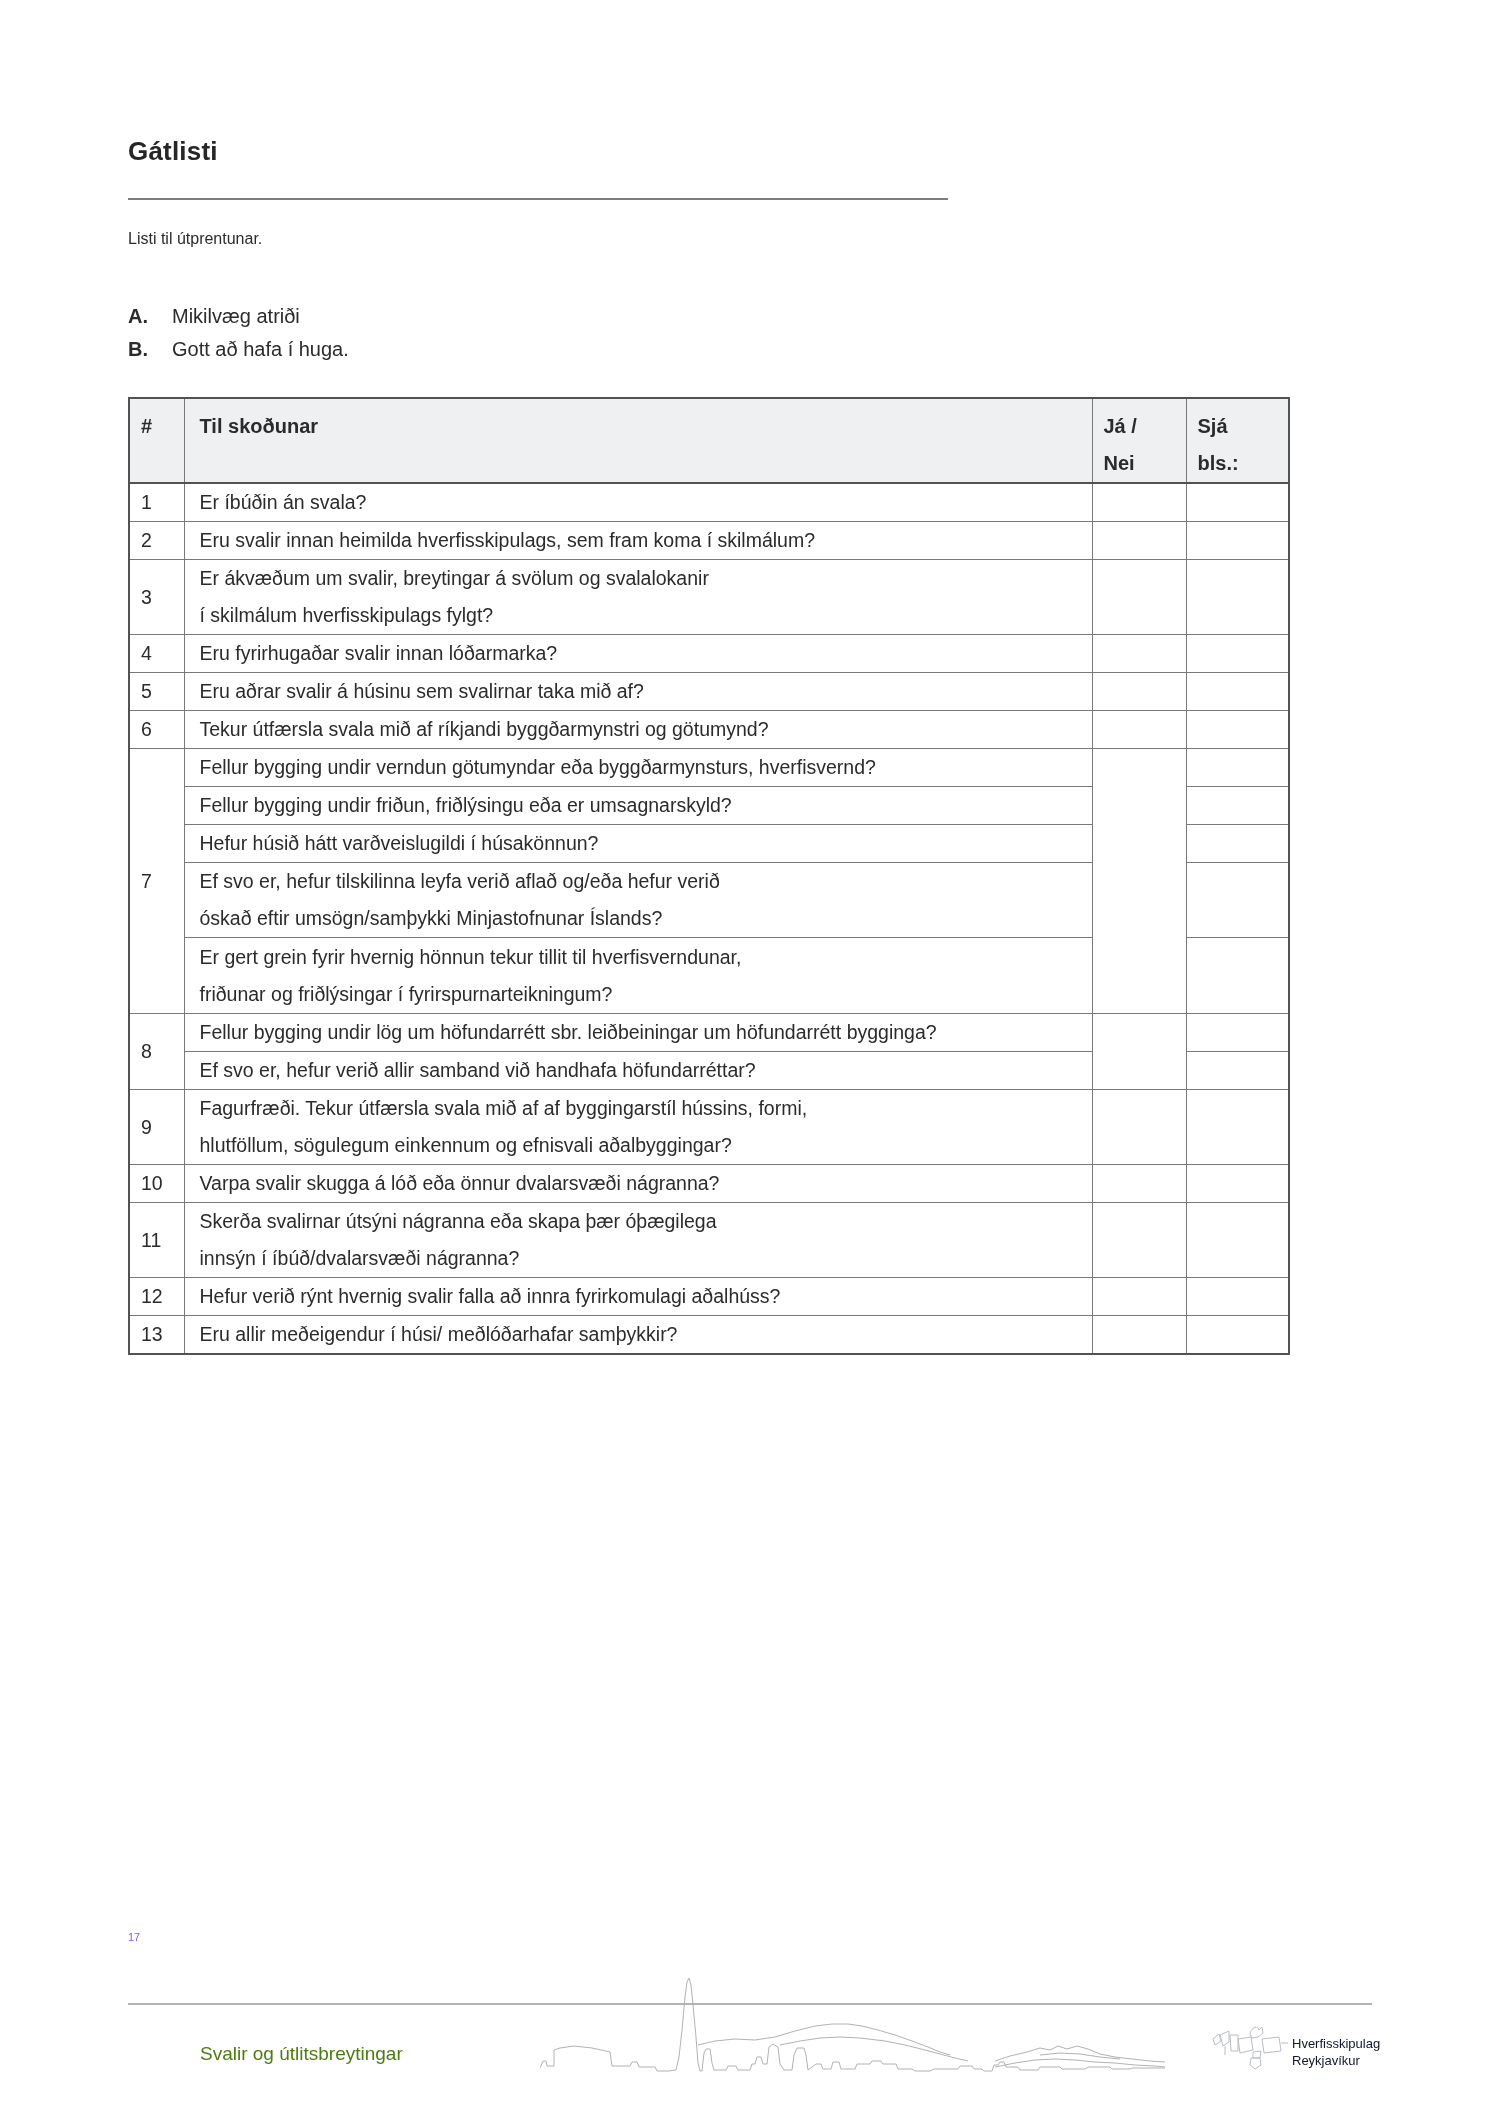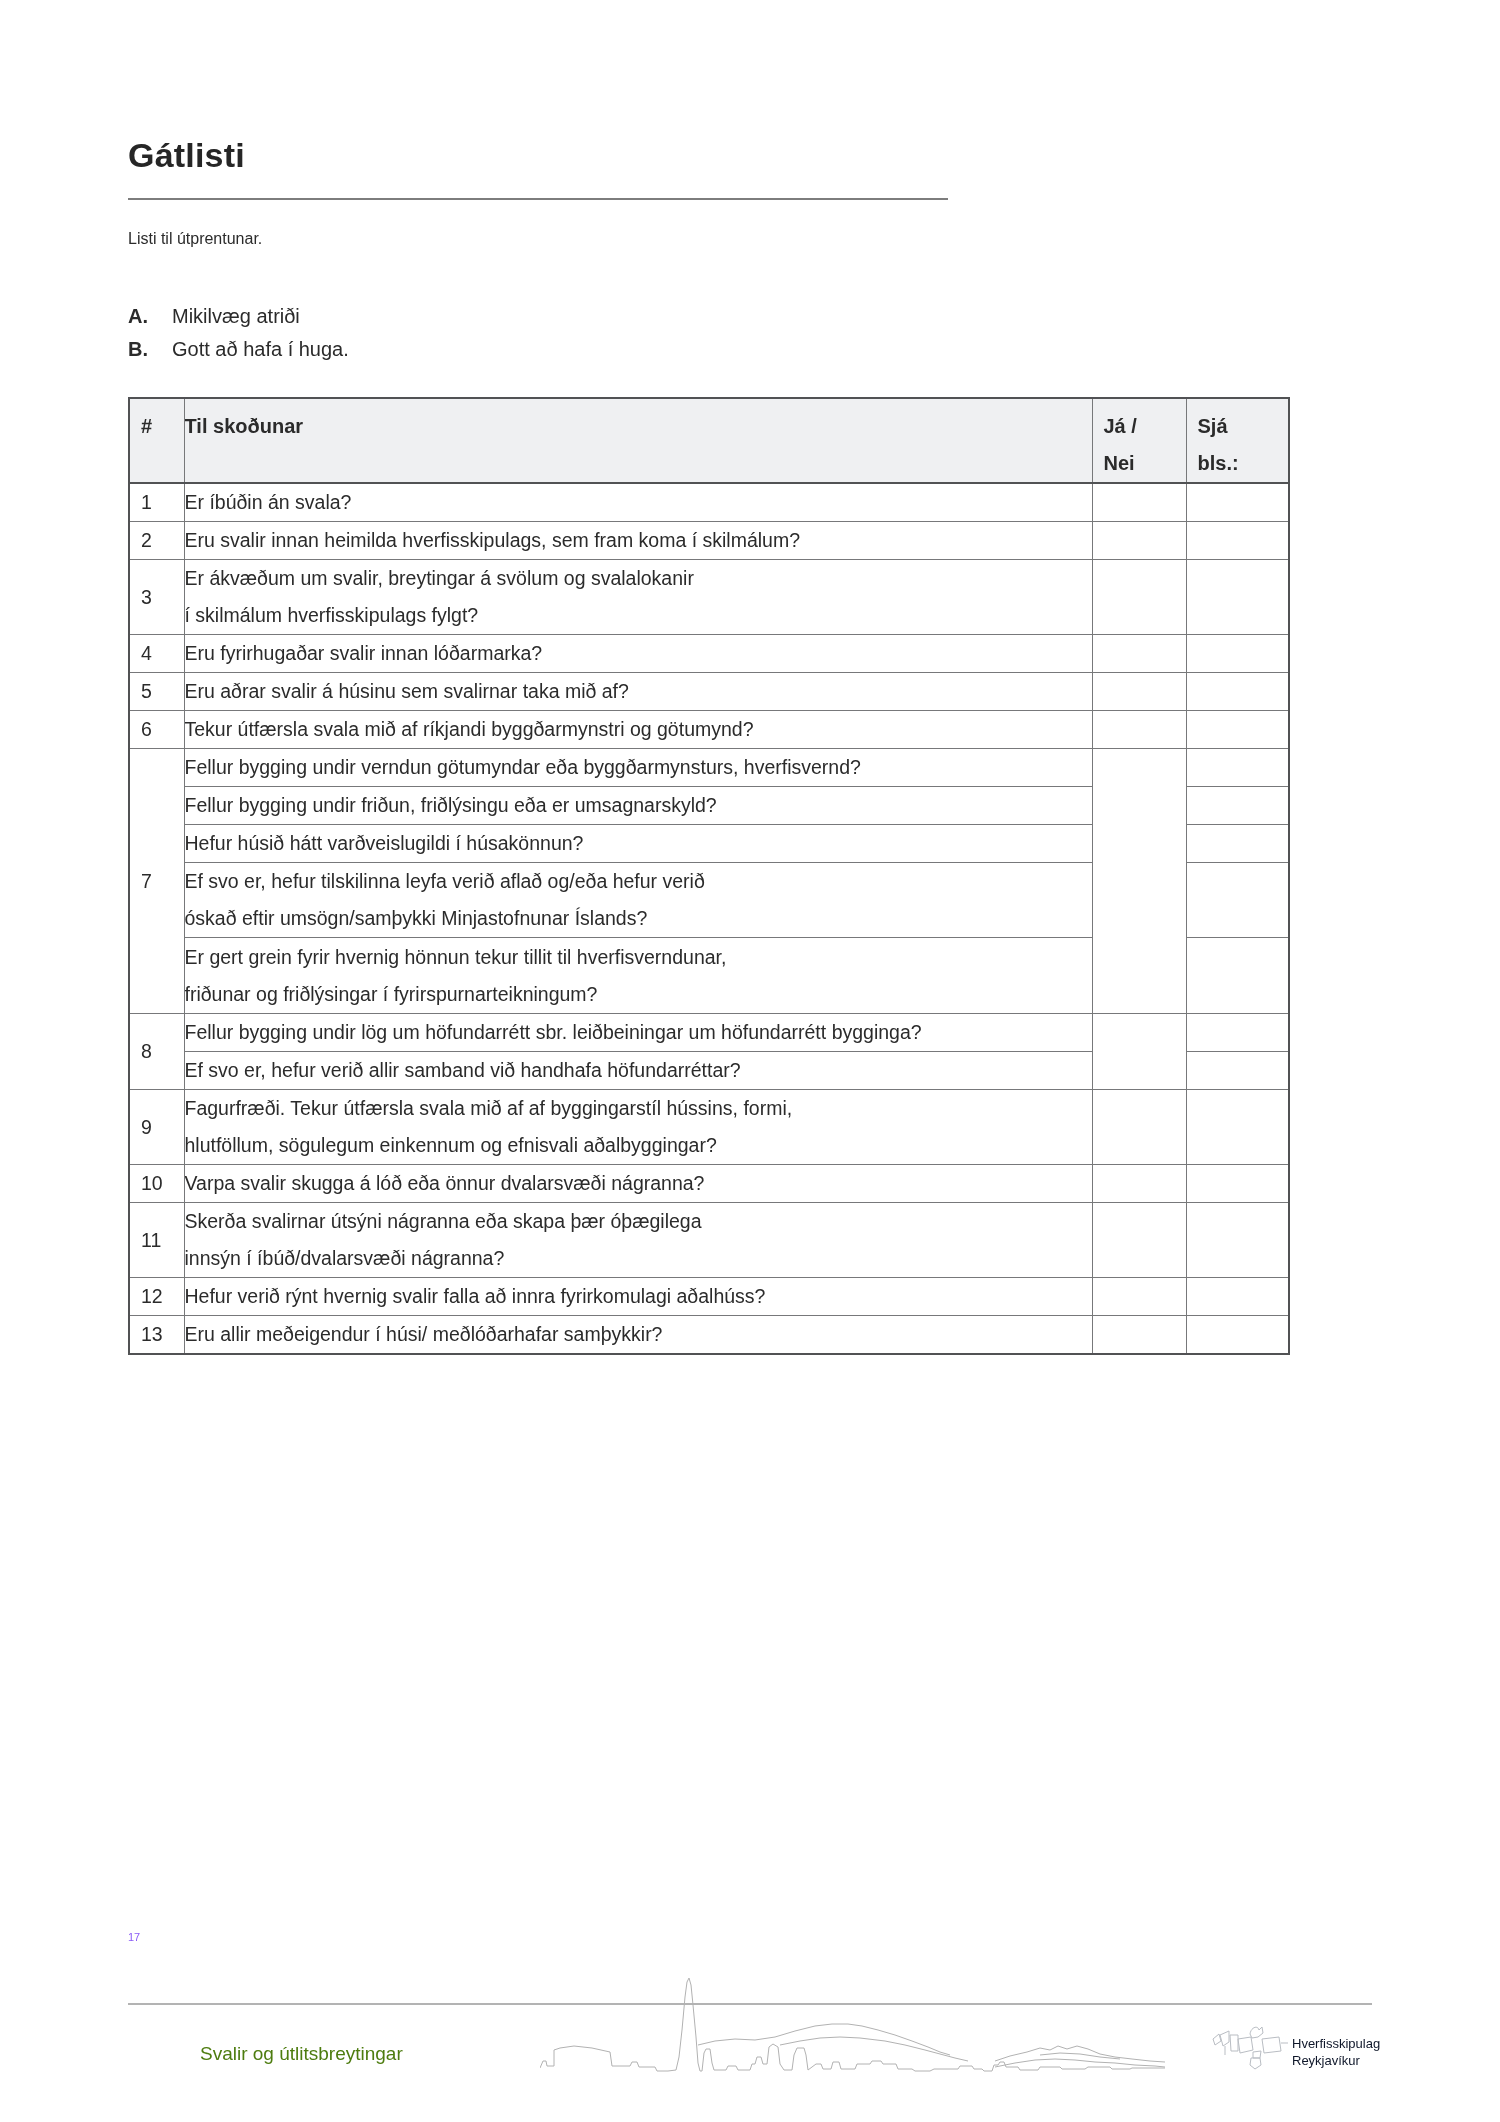--- a/index.html
+++ b/index.html
@@ -4,21 +4,21 @@
 <style>
   html,body{margin:0;padding:0;background:#ffffff;}
   body{
     width:1500px;height:2122px;position:relative;overflow:hidden;
     font-family:"Liberation Sans", sans-serif;color:#2b2b2b;
     -webkit-font-smoothing:antialiased;
   }
   .abs{position:absolute;}
 
   
-  .doc-title{left:128px;top:136px;font-size:34px;font-weight:bold;letter-spacing:.2px;color:#262626;}
+  .doc-title{left:128px;top:136px;font-size:26px;font-weight:bold;letter-spacing:.2px;color:#262626;}
   .title-rule{left:128px;top:198px;width:820px;height:2px;background:#7d7d7d;}
   .intro{left:128px;top:230px;font-size:16px;}
   .legend{left:128px;top:300px;font-size:20px;line-height:33px;}
   .legend b{font-weight:bold;}
   .legend .lg-text{margin-left:24px;}
 
   
   .checklist{
     left:128px;top:397px;width:1160px;
     border-collapse:collapse;table-layout:fixed;
@@ -31,21 +31,21 @@
   }
   .checklist{border:2px solid #515254;}
   .checklist th{
     background:#eff0f2;text-align:left;vertical-align:top;
     font-size:20px;font-weight:bold;padding-top:9px;
     border-bottom:2px solid #515254;white-space:pre-line;
   }
   .col-num{width:55px;} .col-q{width:908px;} .col-yn{width:94px;} .col-pg{width:103px;}
   .checklist .num{padding-left:11px;vertical-align:middle;}
   .checklist th.num{vertical-align:top;}
-  .checklist .q{padding-right:10px;white-space:pre-line;}
+  .checklist .q{padding-left:15px;padding-right:10px;white-space:pre-line;}
   .trh{height:70px;}
   .r37{height:37px;} .r38{height:38px;} .r75{height:75px;} .r76{height:76px;}
 
   
   .footer-rule{left:128px;top:2003px;width:1244px;height:2px;background:#b3b3b3;}
   .page-num{left:128px;top:1931px;font-size:11px;color:#8b5cf6;}
   .footer-label{left:200px;top:2043px;font-size:19px;color:#4d7c0f;}
   .skyline{left:540px;top:1975px;}
   .logo-mark{left:1205px;top:2022px;}
   .logo-text{left:1292px;top:2035px;font-size:13px;line-height:17px;color:#0f172a;}

